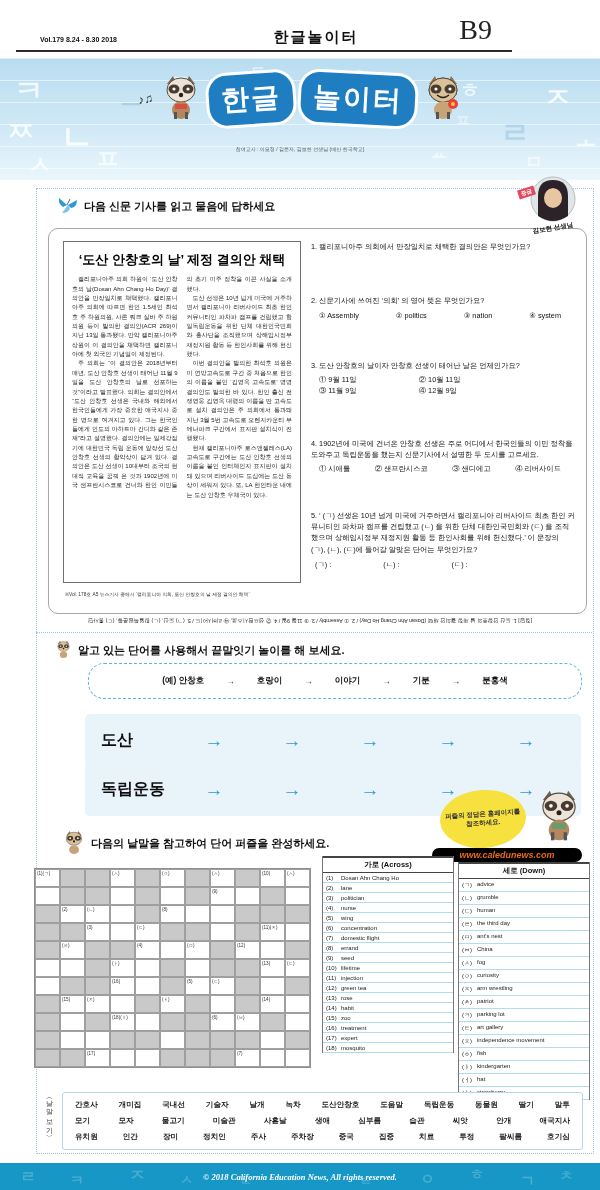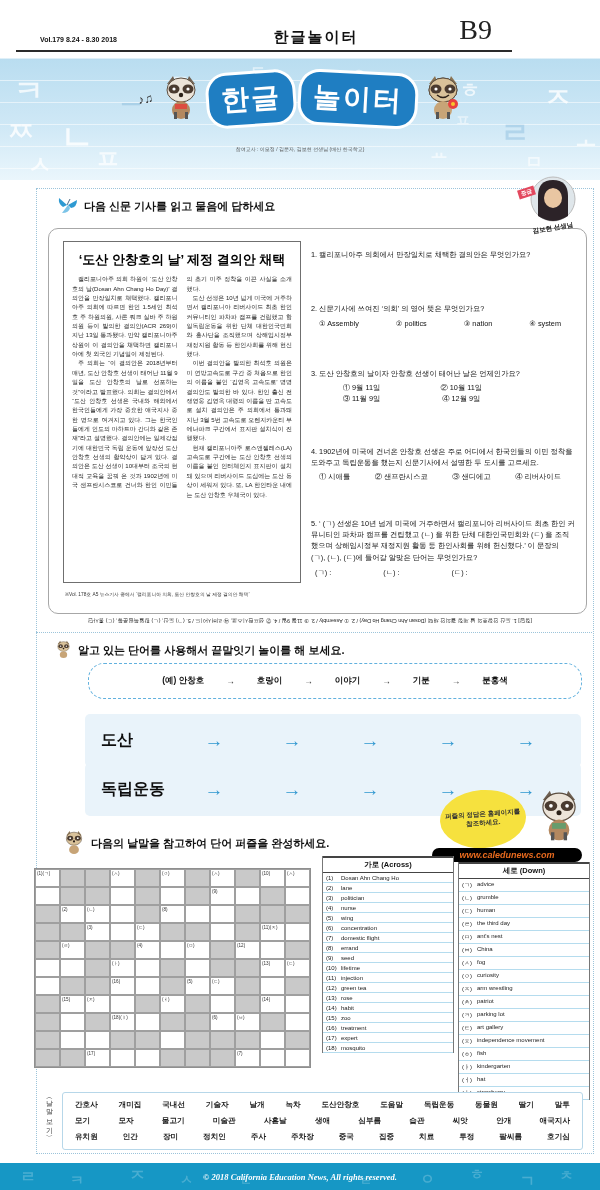--- a/index.html
+++ b/index.html
@@ -32,22 +32,22 @@
   .dotline{position:absolute;left:36px;width:556px;border-top:1px dotted #9cc4da;}
   
   .sec-head{position:absolute;display:flex;align-items:center;gap:6px;font-size:11px;font-weight:bold;color:#111;}
   .qa-box{position:absolute;left:48px;top:228px;width:537px;height:384px;border:1px solid #a7a7a7;border-radius:10px;background:#fff;}
   .article{position:absolute;left:14px;top:12px;width:238px;height:342px;border:1px solid #6f6f6f;padding:8px 8px 4px 8px;box-sizing:border-box;overflow:hidden;}
   .article-title{font-size:13px;font-weight:bold;text-align:center;line-height:1.25;margin:2px 0 7px 0;color:#000;}
   .article-body{columns:2;column-gap:9px;font-size:6px;line-height:1.56;text-align:justify;color:#222;}
   .article-body p{margin:0;text-indent:6px;}
   .article-note{position:absolute;left:16px;top:362px;font-size:4.8px;color:#333;}
   .questions{position:absolute;left:262px;top:12px;width:264px;font-size:7.3px;line-height:1.55;color:#111;}
-  .q{margin-bottom:21px;margin-top:8px;}
-  .q-opts{display:flex;justify-content:space-between;padding:3px 14px 0 8px;flex-wrap:wrap;text-align:center;}
+  .q{margin-bottom:21px;}
+  .q-opts{display:flex;justify-content:space-between;padding:3px 14px 0 8px;flex-wrap:wrap;}
   .q-opts.grid2{width:70%;}
   .q-opts.grid2 .opt{width:46%;}
   .q-opts .opt{white-space:nowrap;}
   .q-blanks{display:flex;gap:52px;padding:4px 0 0 4px;}
   .answer-key{position:absolute;left:40px;top:617px;width:540px;text-align:center;font-size:5.4px;color:#222;transform:rotate(180deg);}
   
   .example{position:absolute;left:88px;top:663px;width:492px;height:34px;border:1.6px dashed #62b1de;border-radius:16px;
            display:flex;align-items:center;justify-content:center;gap:22px;font-size:8.5px;font-weight:bold;color:#111;background:#fff;text-align:center;}
   .ex-arrow{color:#444;font-weight:normal;}
   .chain{position:absolute;left:85px;width:496px;height:53px;background:#e9f3fa;border-radius:5px;

